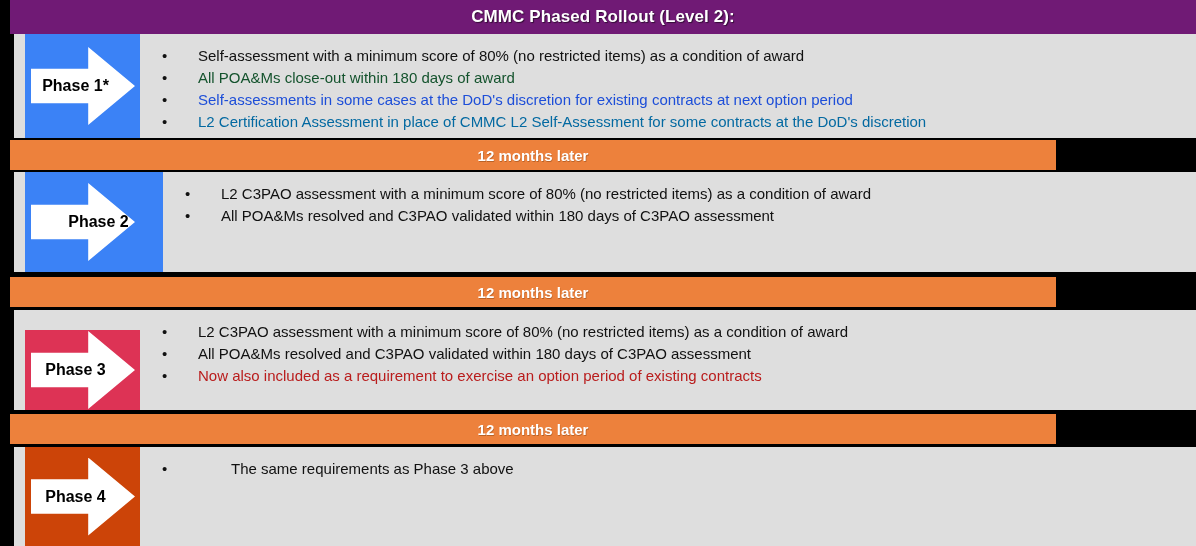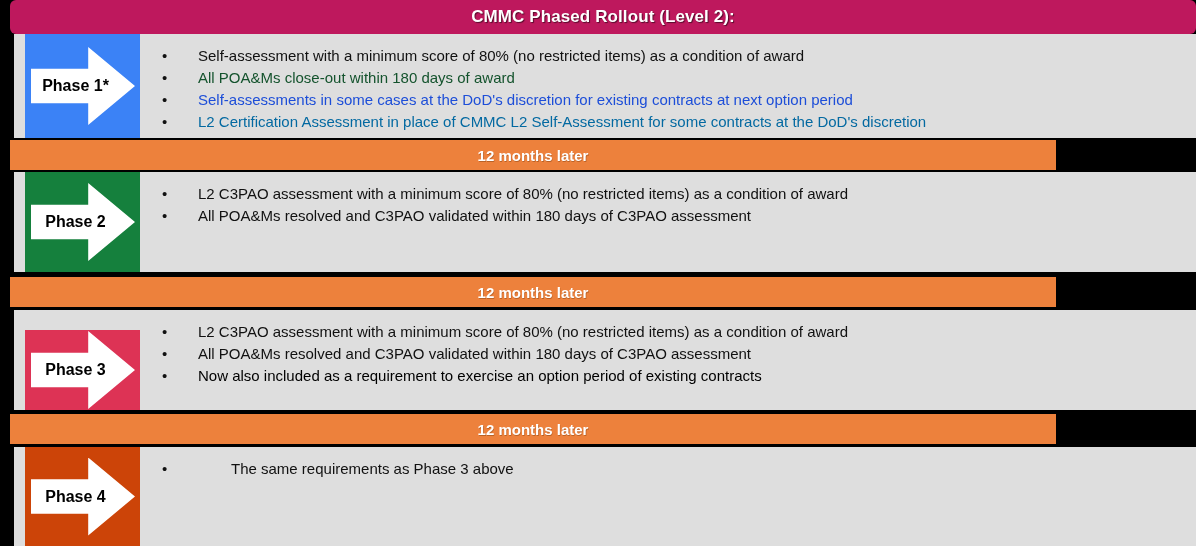--- a/index.html
+++ b/index.html
@@ -127,21 +127,21 @@
     font-weight: bold;
     white-space: nowrap;
     text-shadow: 0.6px 0.6px 0.6px rgba(90,40,0,0.35);
   }
 </style>
 </head>
 <body style="background: rgb(0, 0, 0);">
 
 <div id="root" style="background: rgb(0, 0, 0);">
 
-  <div class="header-bar" style="background: #be185d; border-radius: 6px;">
+  <div class="header-bar" style="background: #701a75;">
     <div class="header-title" style="color: rgb(255, 255, 255);">CMMC Phased Rollout (Level 2):</div>
   </div>
 
   <div class="phase-row" id="row-0" style="top: 34px; height: 104px; background: rgb(222, 222, 222);">
     <div class="phase-badge" id="badge-0" style="background:#3b82f6;">
       <div class="arrow" style="background: rgb(255, 255, 255);"></div>
       <div class="phase-label">Phase 1*</div>
     </div>
     <div class="phase-body" id="body-0">
         <div class="bullet-line">
@@ -161,21 +161,21 @@
           <span class="bullet-text" style="color: #0369a1;">L2 Certification Assessment in place of CMMC L2 Self-Assessment for some contracts at the DoD's discretion</span>
         </div>
       </div>
   </div>
 
   <div class="sep-bar" id="sep-0" style="top: 140px; background: rgb(237, 129, 60);">
     <div class="sep-label" style="color: rgb(255, 255, 255);">12 months later</div>
   </div>
 
   <div class="phase-row" id="row-1" style="top: 172px; height: 100px; background: rgb(222, 222, 222);">
-    <div class="phase-badge" id="badge-1" style="background:#15803d;">
+    <div class="phase-badge" id="badge-1" style="background:#3b82f6;padding-left:23px;">
       <div class="arrow" style="background: rgb(255, 255, 255);"></div>
       <div class="phase-label">Phase 2</div>
     </div>
     <div class="phase-body" id="body-1">
         <div class="bullet-line">
           <span class="bullet-dot">•</span>
           <span class="bullet-text" style="color: rgb(17, 17, 17);">L2 C3PAO assessment with a minimum score of 80% (no restricted items) as a condition of award</span>
         </div>
         <div class="bullet-line">
           <span class="bullet-dot">•</span>
@@ -197,21 +197,21 @@
         <div class="bullet-line">
           <span class="bullet-dot">•</span>
           <span class="bullet-text" style="color: rgb(17, 17, 17);">L2 C3PAO assessment with a minimum score of 80% (no restricted items) as a condition of award</span>
         </div>
         <div class="bullet-line">
           <span class="bullet-dot">•</span>
           <span class="bullet-text" style="color: rgb(17, 17, 17);">All POA&amp;Ms resolved and C3PAO validated within 180 days of C3PAO assessment</span>
         </div>
         <div class="bullet-line">
           <span class="bullet-dot">•</span>
-          <span class="bullet-text" style="color: #000000;">Now also included as a requirement to exercise an option period of existing contracts</span>
+          <span class="bullet-text" style="color: #b91c1c;">Now also included as a requirement to exercise an option period of existing contracts</span>
         </div>
       </div>
   </div>
 
   <div class="sep-bar" id="sep-2" style="top: 414px; background: rgb(237, 129, 60);">
     <div class="sep-label" style="color: rgb(255, 255, 255);">12 months later</div>
   </div>
 
   <div class="phase-row" id="row-3" style="top: 447px; height: 99px; background: rgb(222, 222, 222);">
     <div class="phase-badge" id="badge-3" style="background:#CC4408;">

